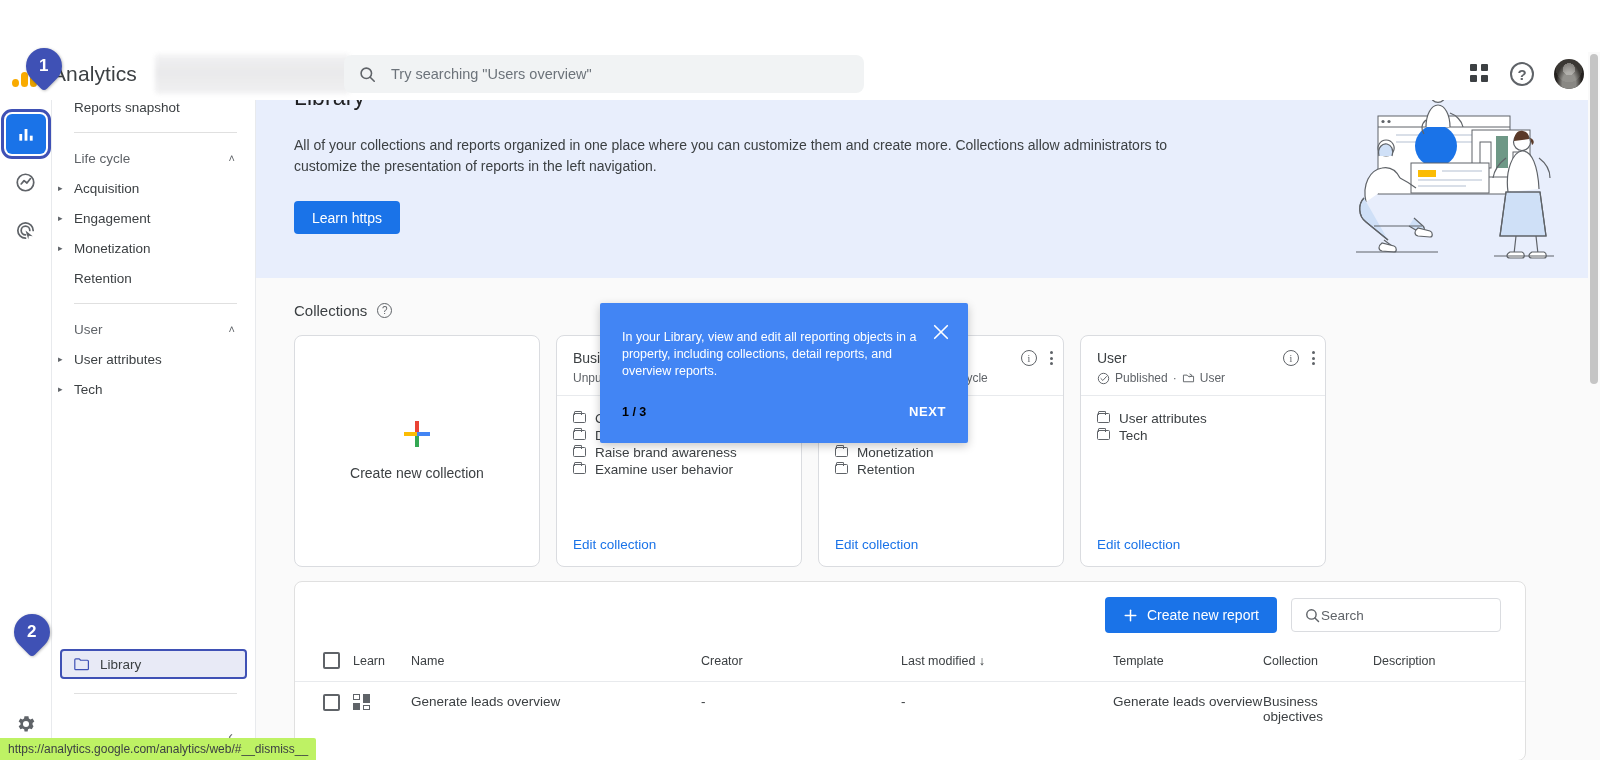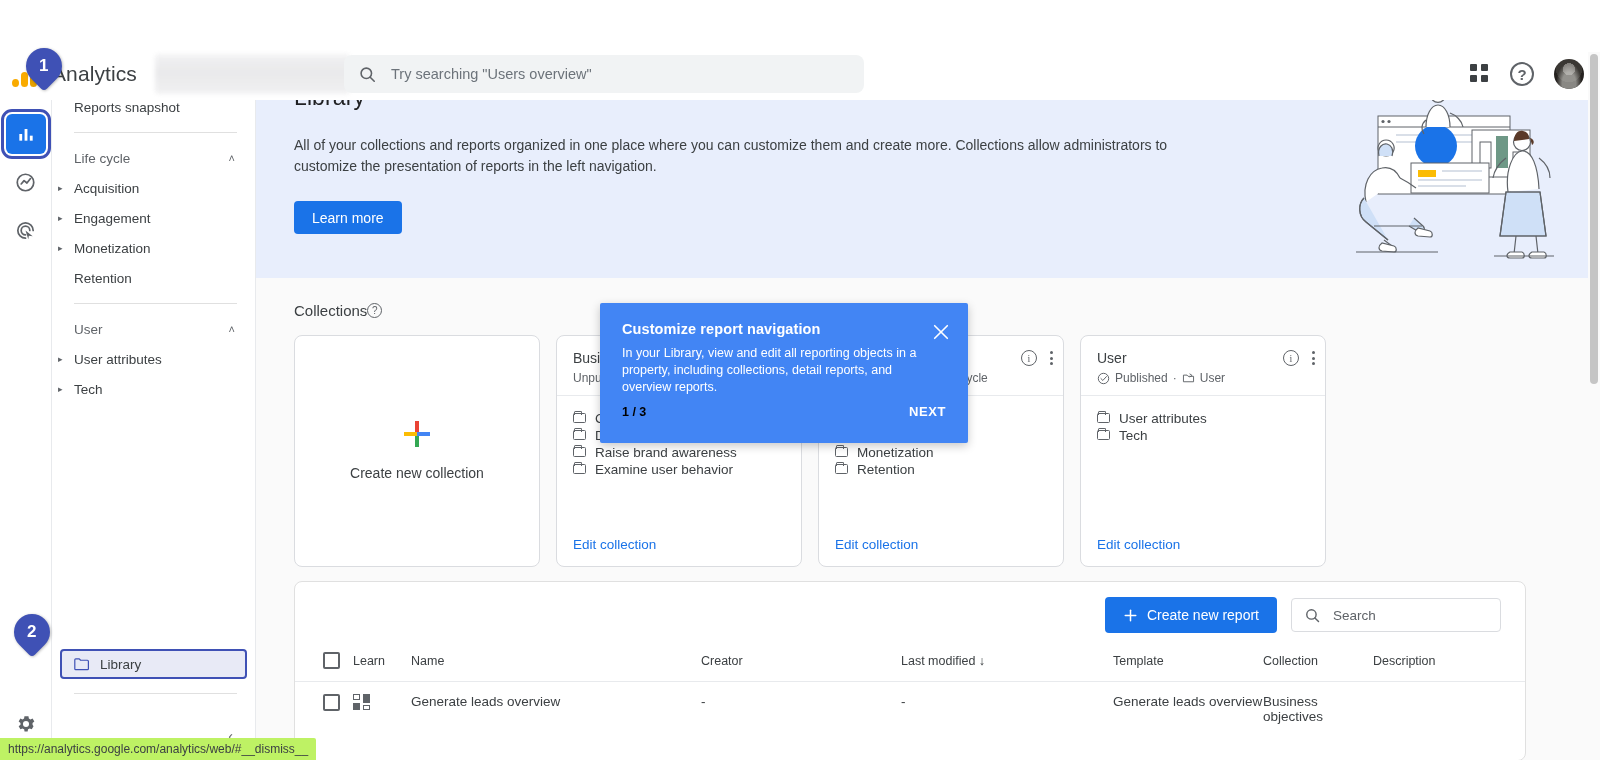--- a/index.html
+++ b/index.html
@@ -89,21 +89,21 @@
   .hero { background:#e8eefc; padding:32px 40px 30px 38px; position:relative; height:226px; }
   .hero h1 { font-size:23px; font-weight:400; color:#202124; margin-bottom:24px; letter-spacing:.1px; }
   .hero p { font-size:14px; color:#3c4043; line-height:21px; max-width:920px; }
   .learn-btn {
     margin-top:24px; display:inline-flex; align-items:center; justify-content:center;
     height:33px; padding:0 18px; background:#1a73e8; color:#fff; border:none; border-radius:4px;
     font-size:14px; font-family:inherit; cursor:pointer; font-weight:500;
   }
   .hero-art { position:absolute; right:46px; top:28px; width:228px; height:180px; }
 
-  .section-title { font-size:15px; color:#3c4043; padding:24px 0 0 38px; display:flex; align-items:center; gap:0; }
+  .section-title { font-size:15px; color:#3c4043; padding:24px 0 0 38px; display:flex; align-items:center; gap:10px; }
   .qmark { width:15px; height:15px; border-radius:50%; border:1.4px solid #5f6368; color:#5f6368;
     font-size:10px; display:flex; align-items:center; justify-content:center; cursor:pointer; }
 
   .cards { display:flex; gap:16px; padding:16px 0 0 38px; }
   .card { width:246px; height:232px; background:#fff; border:1px solid #dadce0; border-radius:8px;
     position:relative; display:flex; flex-direction:column; }
   .card-new { display:flex; align-items:center; justify-content:center; flex-direction:column; cursor:pointer; }
   .card-new .plus { width:26px; height:26px; position:relative; margin-bottom:18px; }
   .card-new .plus i:nth-child(1){ position:absolute; left:11px; top:0; width:4px; height:13px; background:#ea4335; }
   .card-new .plus i:nth-child(2){ position:absolute; left:11px; top:13px; width:4px; height:13px; background:#34a853; }
@@ -131,21 +131,21 @@
   
   .reports-head { font-size:15px; color:#3c4043; padding:22px 0 0 38px; }
   .rpt-panel { margin:14px 0 0 38px; width:1232px; background:#fff; border:1px solid #e0e0e0;
     border-radius:8px; position:relative; height:180px; }
   .rpt-toolbar { height:66px; display:flex; align-items:center; justify-content:flex-end;
     gap:14px; padding:0 24px; }
   .create-btn { display:flex; align-items:center; gap:9px; height:36px; padding:0 18px;
     background:#1a73e8; color:#fff; border:none; border-radius:4px; font-size:14px;
     font-family:inherit; font-weight:500; cursor:pointer; }
   .rpt-search { width:210px; height:34px; border:1px solid #dadce0; border-radius:4px;
-    display:flex; align-items:center; gap:12px; padding:0 12px; cursor:text; }
+    display:flex; align-items:center; padding:0 12px; cursor:text; }
   .rpt-search .ph { color:#5f6368; font-size:13.5px; }
 
   table.rpt { width:100%; border-collapse:collapse; table-layout:fixed; }
   table.rpt th { text-align:left; font-weight:400; font-size:12.5px; color:#3c4043;
     padding:4px 0 12px 0; border-bottom:1px solid #e8eaed; }
   table.rpt td { font-size:13.5px; color:#3c4043; padding:12px 0 0 0; vertical-align:top; line-height:15px; }
   .cb { width:17px; height:17px; border:2px solid #5f6368; border-radius:2px; cursor:pointer; display:block; }
   .type-ico { width:17px; height:16px; position:relative; }
   .type-ico i:nth-child(1){ position:absolute; left:0; top:0; width:7px; height:6px; border:1.6px solid #5f6368; }
   .type-ico i:nth-child(2){ position:absolute; left:10px; top:0; width:7px; height:9px; background:#5f6368; }
@@ -307,21 +307,21 @@
       <div class="nav-divider" style="margin-top:14px;"></div>
     </div>
     <div class="nav-collapse">‹</div>
   </div>
 
   <div class="main">
 
     <div class="hero">
       <h1>Library</h1>
       <p>All of your collections and reports organized in one place where you can customize them and create more. Collections allow administrators to customize the presentation of reports in the left navigation.</p>
-      <button class="learn-btn">Learn more</button>
+      <button class="learn-btn">Learn https</button>
 
       <svg class="hero-art" viewBox="0 0 228 180">
         <rect x="52" y="36" width="132" height="78" fill="#fff" stroke="#5f6368" stroke-width="1"></rect>
         <line x1="52" y1="47" x2="184" y2="47" stroke="#5f6368" stroke-width="1"></line>
         <circle cx="57" cy="41.5" r="1.6" fill="#5f6368"></circle>
           <circle cx="63" cy="41.5" r="1.6" fill="#5f6368"></circle>
         <line x1="70" y1="55" x2="176" y2="55" stroke="#cdd4e0" stroke-width="1.6"></line>
         <line x1="70" y1="62" x2="150" y2="62" stroke="#cdd4e0" stroke-width="1.6"></line>
         <circle cx="110" cy="66" r="21" fill="#1a73e8"></circle>
         <rect x="146" y="50" width="58" height="47" fill="#fff" stroke="#5f6368" stroke-width="1"></rect>
@@ -583,21 +583,20 @@
       </table>
 
     </div>
   </div>
 
   <div class="vscroll">
     <div class="thumb"></div>
   </div>
 
   <div class="coach">
-    <h3>Customize report navigation</h3>
     <svg class="coach-x" viewBox="0 0 20 20">
       <line x1="3" y1="3" x2="17" y2="17" stroke="#fff" stroke-width="1.8" stroke-linecap="round"></line>
       <line x1="17" y1="3" x2="3" y2="17" stroke="#fff" stroke-width="1.8" stroke-linecap="round"></line>
     </svg>
     <p>In your Library, view and edit all reporting objects in a property, including collections, detail reports, and overview reports.</p>
     <div class="coach-foot">
       <span class="cnt">1 / 3</span>
       <span class="next">NEXT</span>
     </div>
   </div>

